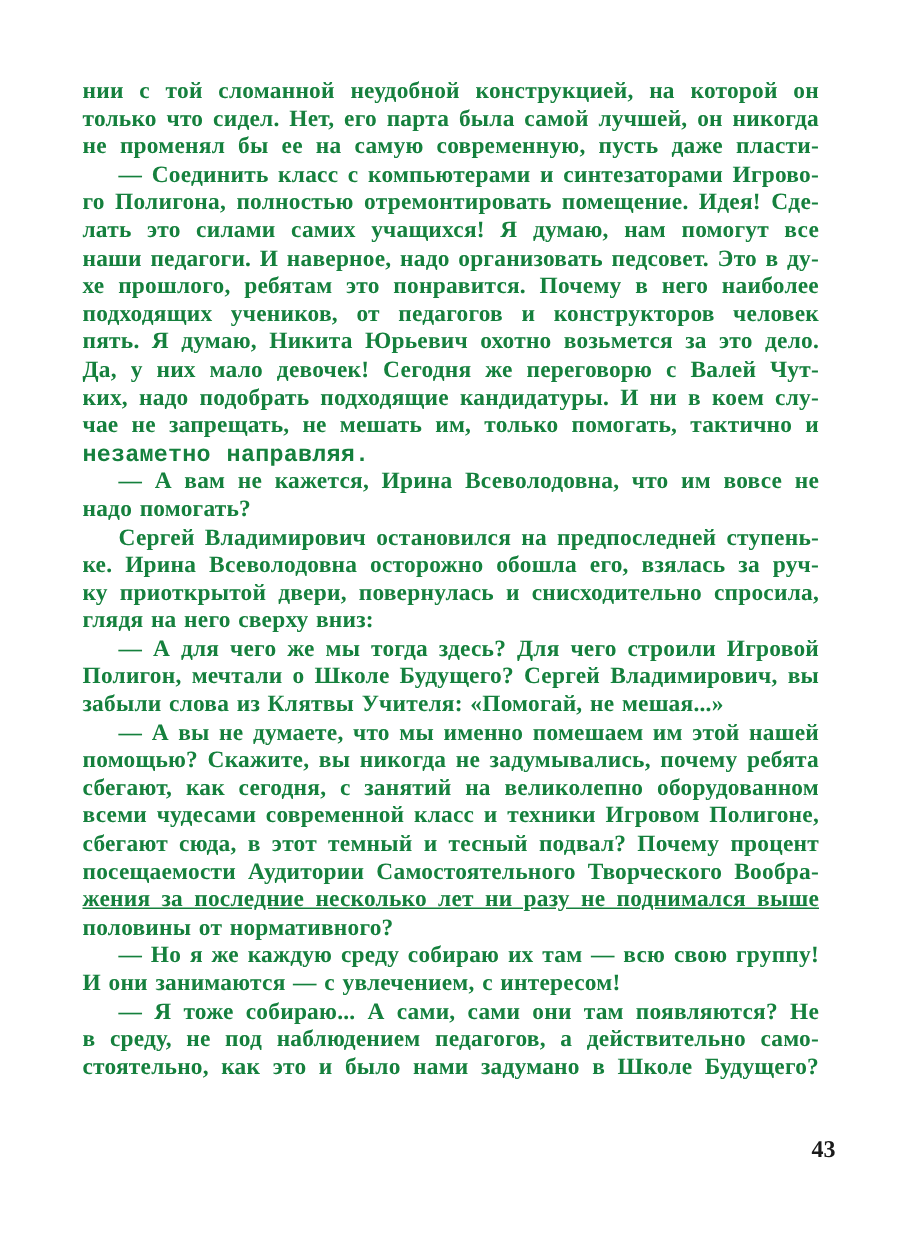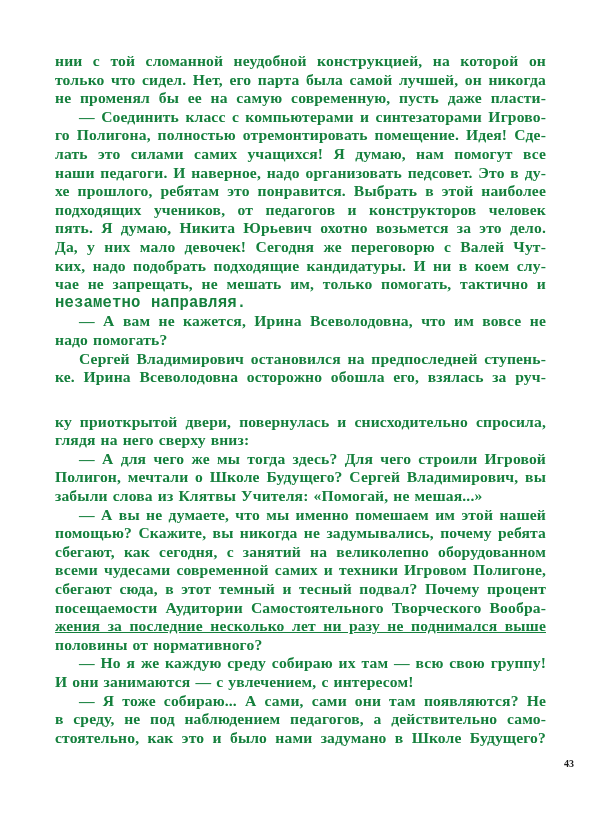--- a/index.html
+++ b/index.html
@@ -21,61 +21,61 @@
     height: 18.6px;
     white-space: nowrap;
     text-align: justify;
     text-align-last: justify;
     word-spacing: 1px;
   }
   .line.last { text-align-last: left; }
   .line.indent { padding-left: 24px; }
   .page-number {
     position: absolute;
-    left: 540px;
+    left: 523px;
     top: 758px;
     width: 34px;
     text-align: right;
     font-family: "Liberation Serif", "DejaVu Serif", serif;
-    font-size: 10px;
+    font-size: 16px;
     font-weight: bold;
     color: #1a1a1a;
   }
 </style>
 </head>
 <body>
 
 <div class="page" id="page-body">
     <span class="line" style="display: block;">нии с той сломанной неудобной конструкцией, на которой он</span>
     <span class="line" style="display: block;">только что сидел. Нет, его парта была самой лучшей, он никогда</span>
     <span class="line" style="display: block;">не променял бы ее на самую современную, пусть даже пласти-</span>
     <span class="line indent" style="display: block;">— Соединить класс с компьютерами и синтезаторами Игрово-</span>
     <span class="line" style="display: block;">го Полигона, полностью отремонтировать помещение. Идея! Сде-</span>
     <span class="line" style="display: block;">лать это силами самих учащихся! Я думаю, нам помогут все</span>
     <span class="line" style="display: block;">наши педагоги. И наверное, надо организовать педсовет. Это в ду-</span>
-    <span class="line" style="display: block;">хе прошлого, ребятам это понравится. Выбрать в этой наиболее</span>
+    <span class="line" style="display: block;">хе прошлого, ребятам это понравится. Почему в него наиболее</span>
     <span class="line" style="display: block;">подходящих учеников, от педагогов и конструкторов человек</span>
     <span class="line" style="display: block;">пять. Я думаю, Никита Юрьевич охотно возьмется за это дело.</span>
     <span class="line" style="display: block;">Да, у них мало девочек! Сегодня же переговорю с Валей Чут-</span>
     <span class="line" style="display: block; font-family: Liberation Serif, serif;">ких, надо подобрать подходящие кандидатуры. И ни в коем слу-</span>
     <span class="line" style="display: block;">чае не запрещать, не мешать им, только помогать, тактично и</span>
     <span class="line last" style="display: block; font-family: Liberation Mono, monospace;">незаметно направляя.</span>
     <span class="line indent" style="display: block;">— А вам не кажется, Ирина Всеволодовна, что им вовсе не</span>
     <span class="line last" style="display: block;">надо помогать?</span>
     <span class="line indent" style="display: block;">Сергей Владимирович остановился на предпоследней ступень-</span>
     <span class="line" style="display: block;">ке. Ирина Всеволодовна осторожно обошла его, взялась за руч-</span>
-    <span class="line" style="display: block; margin-top: 26px;">ку приоткрытой двери, повернулась и снисходительно спросила,</span>
+    <span class="line" style="display: block;">ку приоткрытой двери, повернулась и снисходительно спросила,</span>
     <span class="line last" style="display: block;">глядя на него сверху вниз:</span>
     <span class="line indent" style="display: block;">— А для чего же мы тогда здесь? Для чего строили Игровой</span>
     <span class="line" style="display: block;">Полигон, мечтали о Школе Будущего? Сергей Владимирович, вы</span>
     <span class="line last" style="display: block;">забыли слова из Клятвы Учителя: «Помогай, не мешая...»</span>
     <span class="line indent" style="display: block;">— А вы не думаете, что мы именно помешаем им этой нашей</span>
     <span class="line" style="display: block;">помощью? Скажите, вы никогда не задумывались, почему ребята</span>
     <span class="line" style="display: block;">сбегают, как сегодня, с занятий на великолепно оборудованном</span>
-    <span class="line" style="display: block;">всеми чудесами современной самих и техники Игровом Полигоне,</span>
+    <span class="line" style="display: block;">всеми чудесами современной класс и техники Игровом Полигоне,</span>
     <span class="line" style="display: block;">сбегают сюда, в этот темный и тесный подвал? Почему процент</span>
     <span class="line" style="display: block;">посещаемости Аудитории Самостоятельного Творческого Вообра-</span>
     <span class="line" style="display: block; text-decoration: underline;">жения за последние несколько лет ни разу не поднимался выше</span>
     <span class="line last" style="display: block;">половины от нормативного?</span>
     <span class="line indent" style="display: block;">— Но я же каждую среду собираю их там — всю свою группу!</span>
     <span class="line last" style="display: block;">И они занимаются — с увлечением, с интересом!</span>
     <span class="line indent" style="display: block;">— Я тоже собираю... А сами, сами они там появляются? Не</span>
     <span class="line" style="display: block;">в среду, не под наблюдением педагогов, а действительно само-</span>
     <span class="line" style="display: block;">стоятельно, как это и было нами задумано в Школе Будущего?</span>
   </div>

